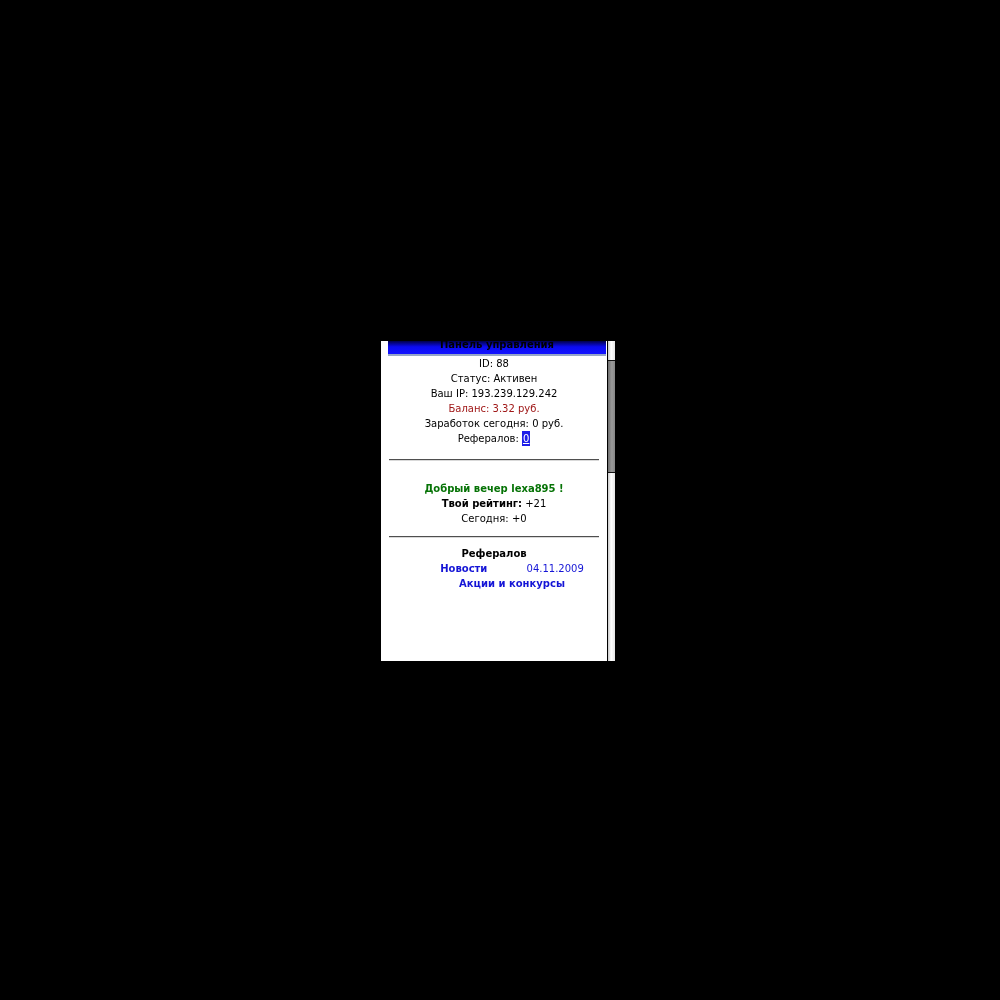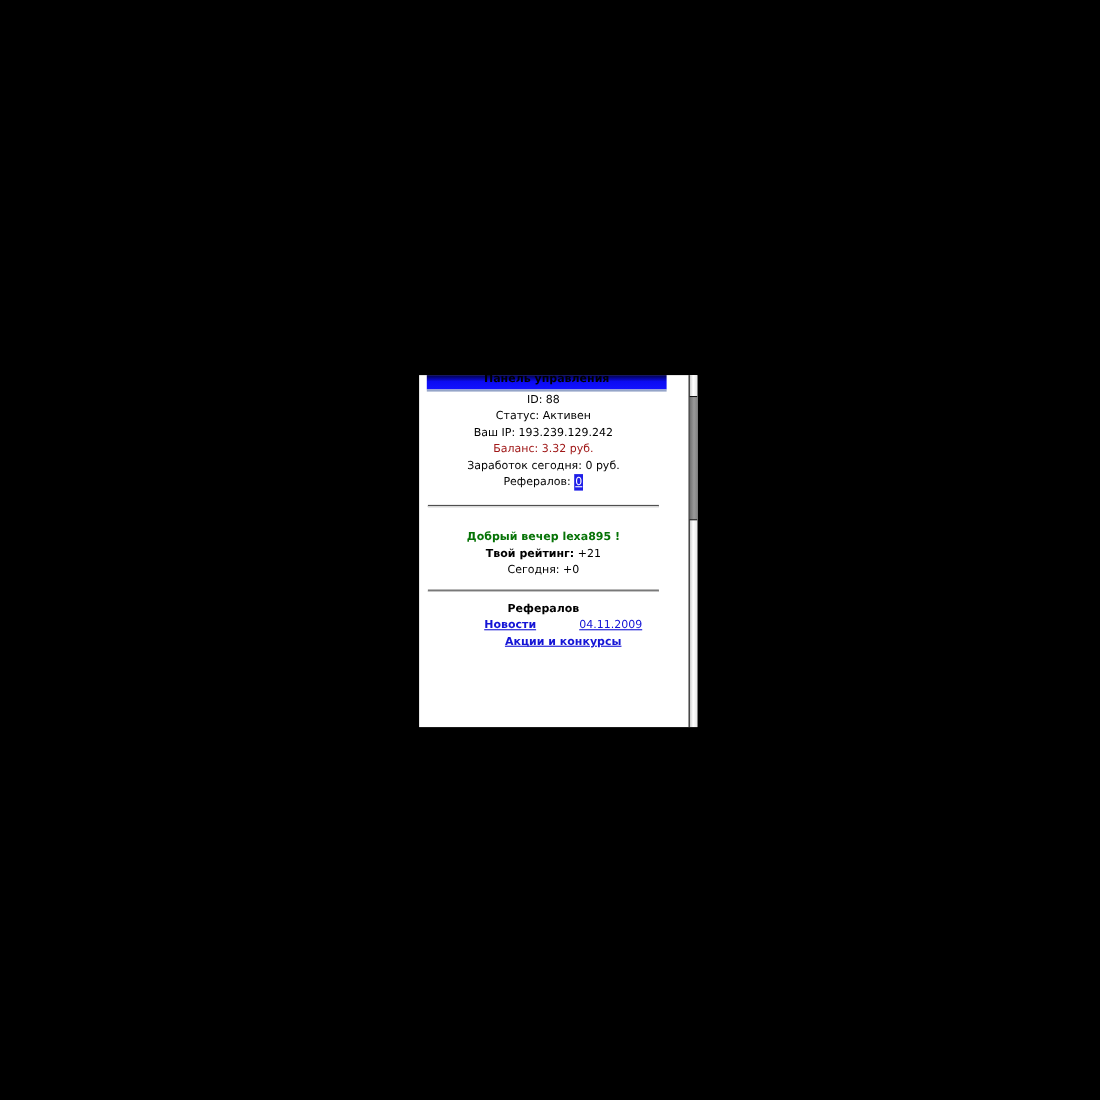--- a/index.html
+++ b/index.html
@@ -8,21 +8,21 @@
     width: 1000px;
     height: 1000px;
     background: #000000;
     overflow: hidden;
     font-family: "DejaVu Sans", sans-serif;
   }
   .panel {
     position: absolute;
     left: 381px;
     top: 341px;
-    width: 253px;
+    width: 234px;
     height: 320px;
     background: #ffffff;
     overflow: hidden;
   }
   .titlebar {
     position: absolute;
     left: 7px;
     top: 0;
     width: 218px;
     height: 13px;
@@ -54,21 +54,20 @@
     line-height: 15px;
   }
   .line {
     padding: 0 3px;
   }
   .balance { color: #a01818; }
   .greeting { color: #067306; font-weight: bold; }
   .bold { font-weight: bold; }
   a.link {
     color: #1515d6;
-    text-decoration: underline;
     cursor: pointer;
     padding-left: 36px;
   }
   a.link.bold { font-weight: bold; }
   .sel-link {
     display: inline-block;
     background: #1e1ee8;
     color: #ffffff;
     text-decoration: underline;
     padding: 0 1px;

